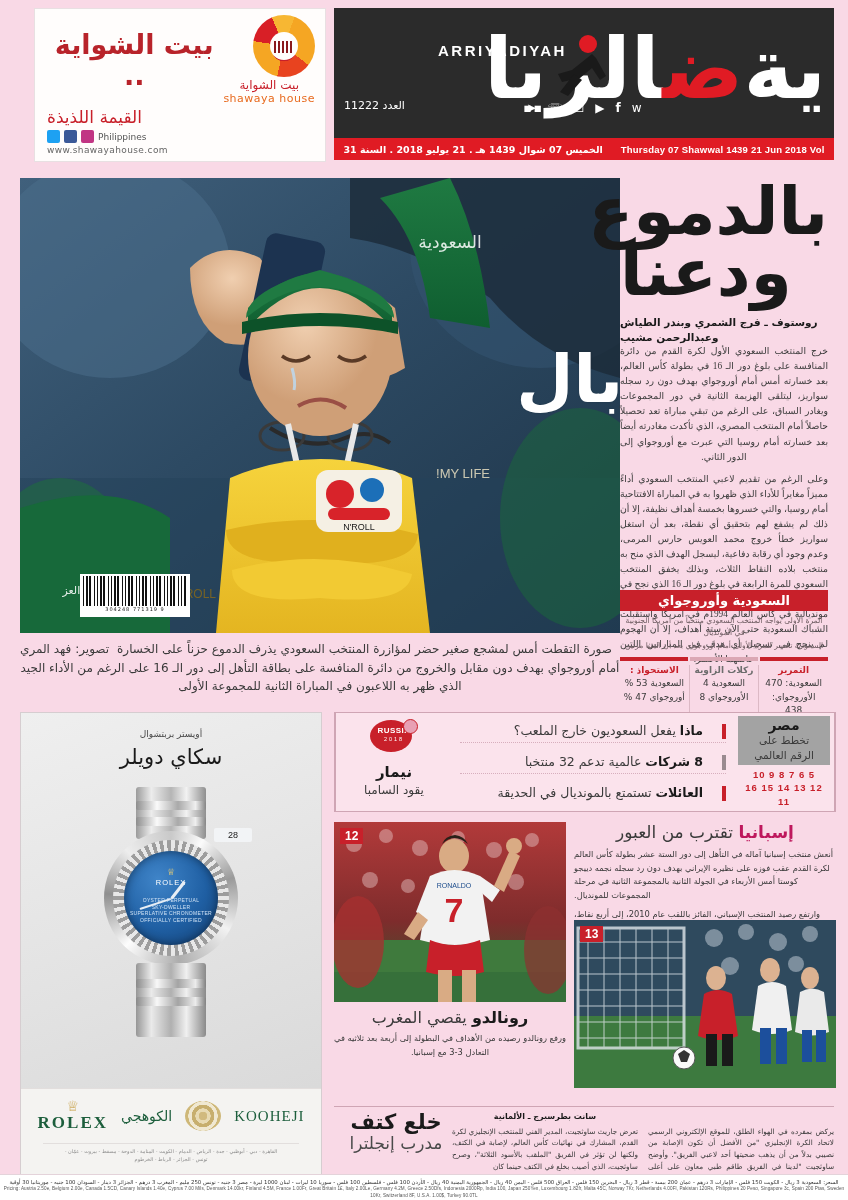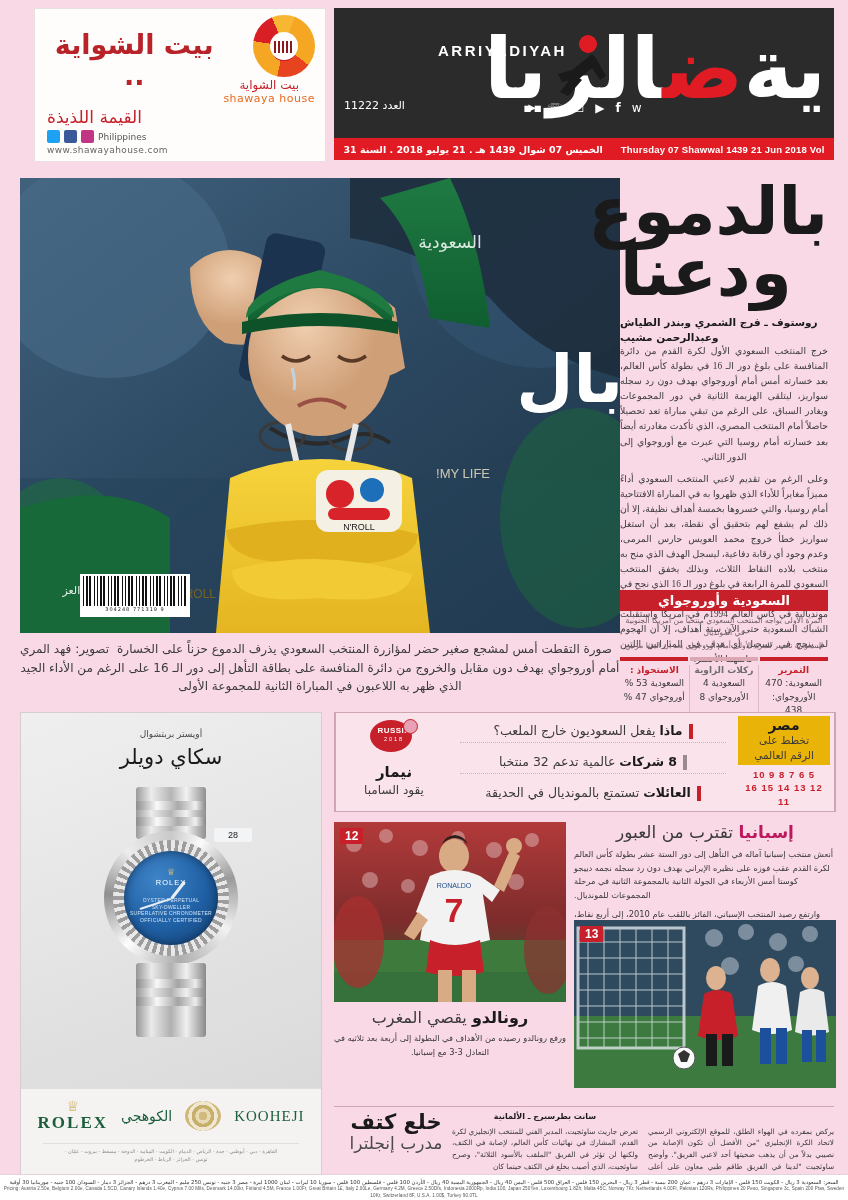--- a/index.html
+++ b/index.html
@@ -193,34 +193,34 @@
     font-size:5.5px;letter-spacing:2px;font-family:"Liberation Sans",sans-serif;
   }
   .rl-ball{
     position:absolute;right:2px;top:2px;width:13px;height:13px;border-radius:50%;
     background:#e8a0b4;border:1px solid #c8202a;
   }
   .nm-t{font-size:15px;font-weight:bold;color:#1a1a1a;width:100%;text-align:center;margin-top:4px;}
   .nm-s{font-size:12px;color:#3a3a3a;width:100%;text-align:center;margin-top:2px;}
 
   .brief-list{flex:1;padding:3px 8px;display:flex;flex-direction:column;justify-content:space-around;}
-  .brief-row{display:flex;align-items:center;gap:6px;padding:3px 0;border-bottom:1px dotted #d7aebd;justify-content:center;}
+  .brief-row{display:flex;align-items:center;gap:19px;padding:3px 0;border-bottom:1px dotted #d7aebd;}
   .brief-row:last-child{border-bottom:none;}
   .bullet{width:4px;height:15px;flex-shrink:0;}
   .bullet.red{background:#c8202a;}
   .bullet.grey{background:#9a8b90;}
   .brief-txt{font-size:12.5px;color:#3a3a3a;line-height:1.25;}
   .brief-txt b{color:#1a1a1a;}
 
   .brief-egypt{
     width:92px;border-right:1px solid #cfa5b4;padding:3px 4px;
     display:flex;flex-direction:column;
   }
   .eg-head{
-    background:#eab308;padding:2px 4px 3px 4px;text-align:center;
+    background:#a3a3a3;padding:2px 4px 3px 4px;text-align:center;
   }
   .eg-t{font-size:14px;font-weight:bold;color:#1a1a1a;line-height:1.1;}
   .eg-s{font-size:10.5px;color:#3a3a3a;line-height:1.25;margin-top:1px;}
   .eg-nums{margin-top:3px;text-align:center;color:#c8202a;font-weight:bold;
     font-size:9.5px;line-height:1.45;letter-spacing:1px;
     font-family:"Liberation Sans",sans-serif;direction:ltr;}
 
   
   .rolex{
     position:absolute;left:20px;top:712px;width:300px;height:462px;

